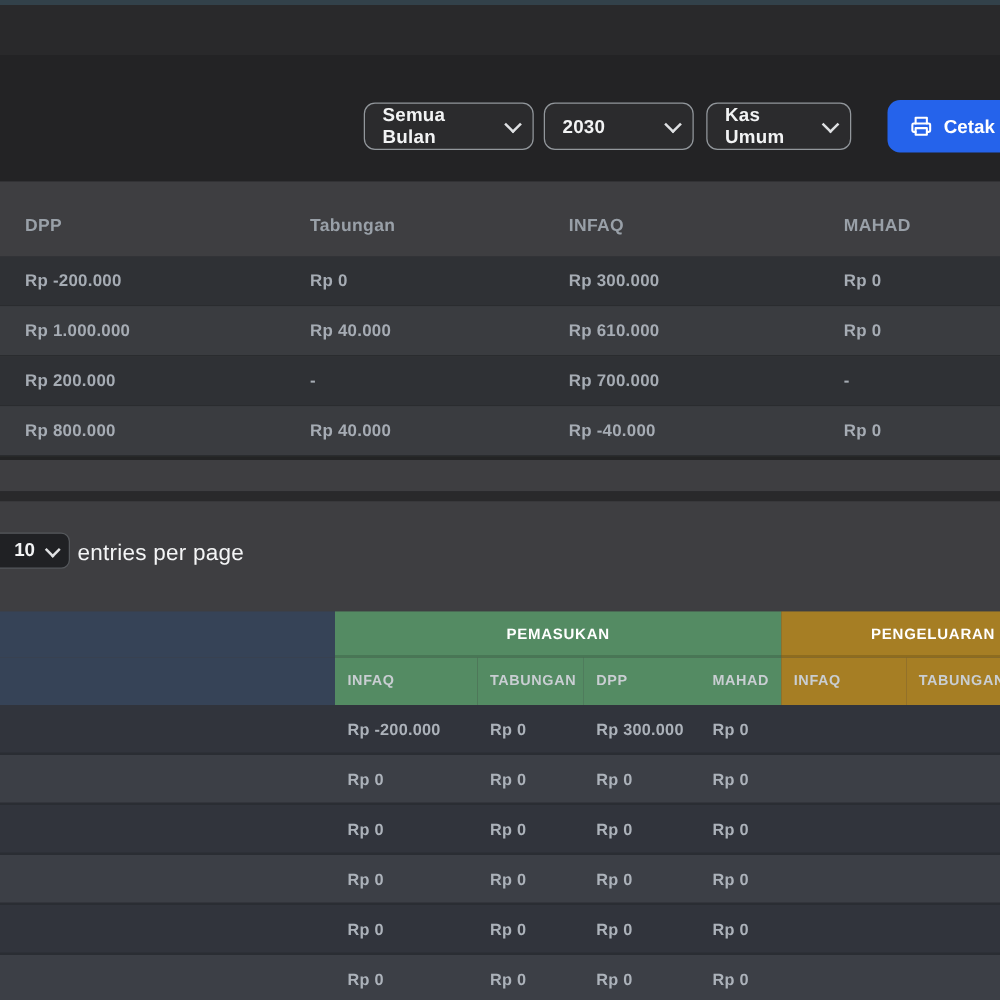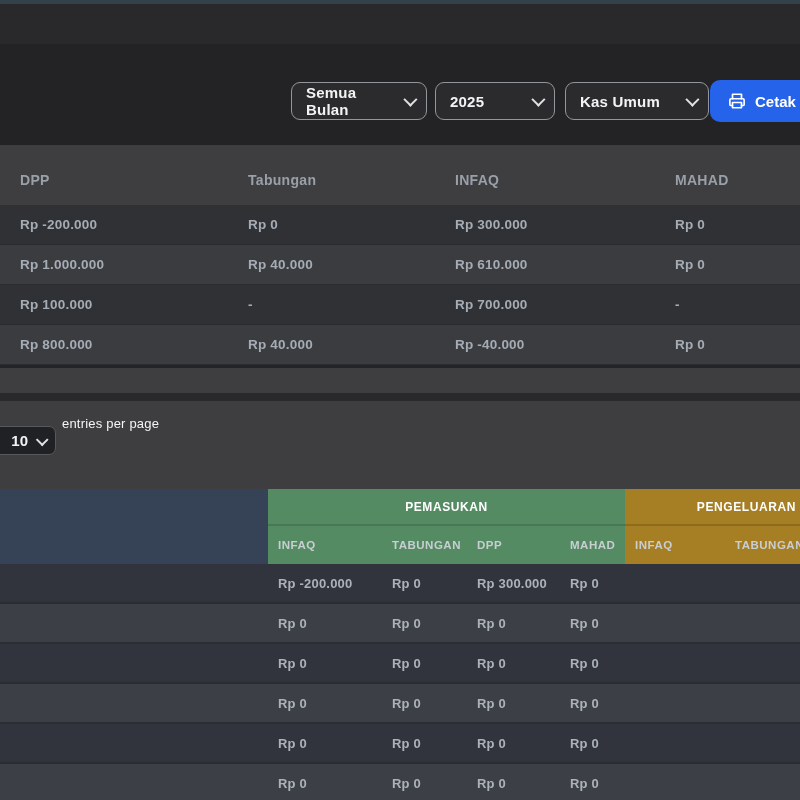--- a/index.html
+++ b/index.html
@@ -43,21 +43,21 @@
   
   .card2{background:#3e3e41;}
   .entries-bar{height:88px;position:relative;}
   .entries-select{
     position:absolute;top:25px;left:-8px;width:64px;height:29px;box-sizing:border-box;
     background:#202124;border:1px solid #55585c;border-radius:7px;
     display:flex;align-items:center;justify-content:flex-end;gap:9px;
     padding:0 9px;color:#f2f3f4;font-size:15px;font-weight:600;cursor:pointer;
   }
   .entries-select .chev{width:7px;height:7px;margin-left:0;transform:rotate(45deg) translateY(-1px);}
-  .entries-label{position:absolute;top:15px;left:62px;color:#f4f5f6;font-size:13px;font-weight:500;letter-spacing:.2px;}
+  .entries-label{position:absolute;top:31px;left:62px;color:#f4f5f6;font-size:18px;font-weight:500;letter-spacing:.2px;}
   .t2-clip{width:800px;overflow:hidden;}
   .t2{width:868px;}
   .t2 .row{display:flex;}
   .c-month{width:268px;flex:0 0 auto;}
   .c1{width:114px;flex:0 0 auto;} .c2{width:85px;flex:0 0 auto;}
   .c3{width:93px;flex:0 0 auto;}  .c4{width:65px;flex:0 0 auto;}
   .o1{width:100px;flex:0 0 auto;} .o2{width:143px;flex:0 0 auto;}
   .grouprow{height:37px;}
   .grouprow .corner{background:#364357;}
   .group-cell{display:flex;align-items:center;justify-content:center;
@@ -80,24 +80,24 @@
 <body>
 
 <div class="top-strip"></div>
 
 <header class="topbar">
   <div class="select" style="left:291px;width:136px;">
     <span>Semua Bulan</span>
     <span class="chev"></span>
   </div>
   <div class="select" style="left:435px;width:120px;">
-    <span>2025</span>
+    <span>2030</span>
     <span class="chev"></span>
   </div>
-  <div class="select" style="left:565px;width:144px;justify-content:space-between;">
+  <div class="select" style="left:565px;width:116px;justify-content:space-between;">
     <span>Kas Umum</span>
     <span class="chev"></span>
   </div>
   <button class="print-btn">
     <svg width="18" height="18" viewBox="0 0 24 24" fill="none" stroke="#ffffff" stroke-width="2.2" stroke-linecap="round" stroke-linejoin="round">
       <path d="M6 9V3h12v6"></path>
       <path d="M6 18H4a1.5 1.5 0 0 1-1.5-1.5v-6A1.5 1.5 0 0 1 4 9h16a1.5 1.5 0 0 1 1.5 1.5v6A1.5 1.5 0 0 1 20 18h-2"></path>
       <rect x="6" y="14" width="12" height="7"></rect>
     </svg>
     <span>Cetak</span>
@@ -117,21 +117,21 @@
     <div>Rp 300.000</div>
     <div>Rp 0</div>
   </div>
   <div class="t1-grid t1-row light">
     <div>Rp 1.000.000</div>
     <div>Rp 40.000</div>
     <div>Rp 610.000</div>
     <div>Rp 0</div>
   </div>
   <div class="t1-grid t1-row dark">
-    <div>Rp 100.000</div>
+    <div>Rp 200.000</div>
     <div>-</div>
     <div>Rp 700.000</div>
     <div>-</div>
   </div>
   <div class="t1-grid t1-row light">
     <div>Rp 800.000</div>
     <div>Rp 40.000</div>
     <div>Rp -40.000</div>
     <div>Rp 0</div>
   </div>

